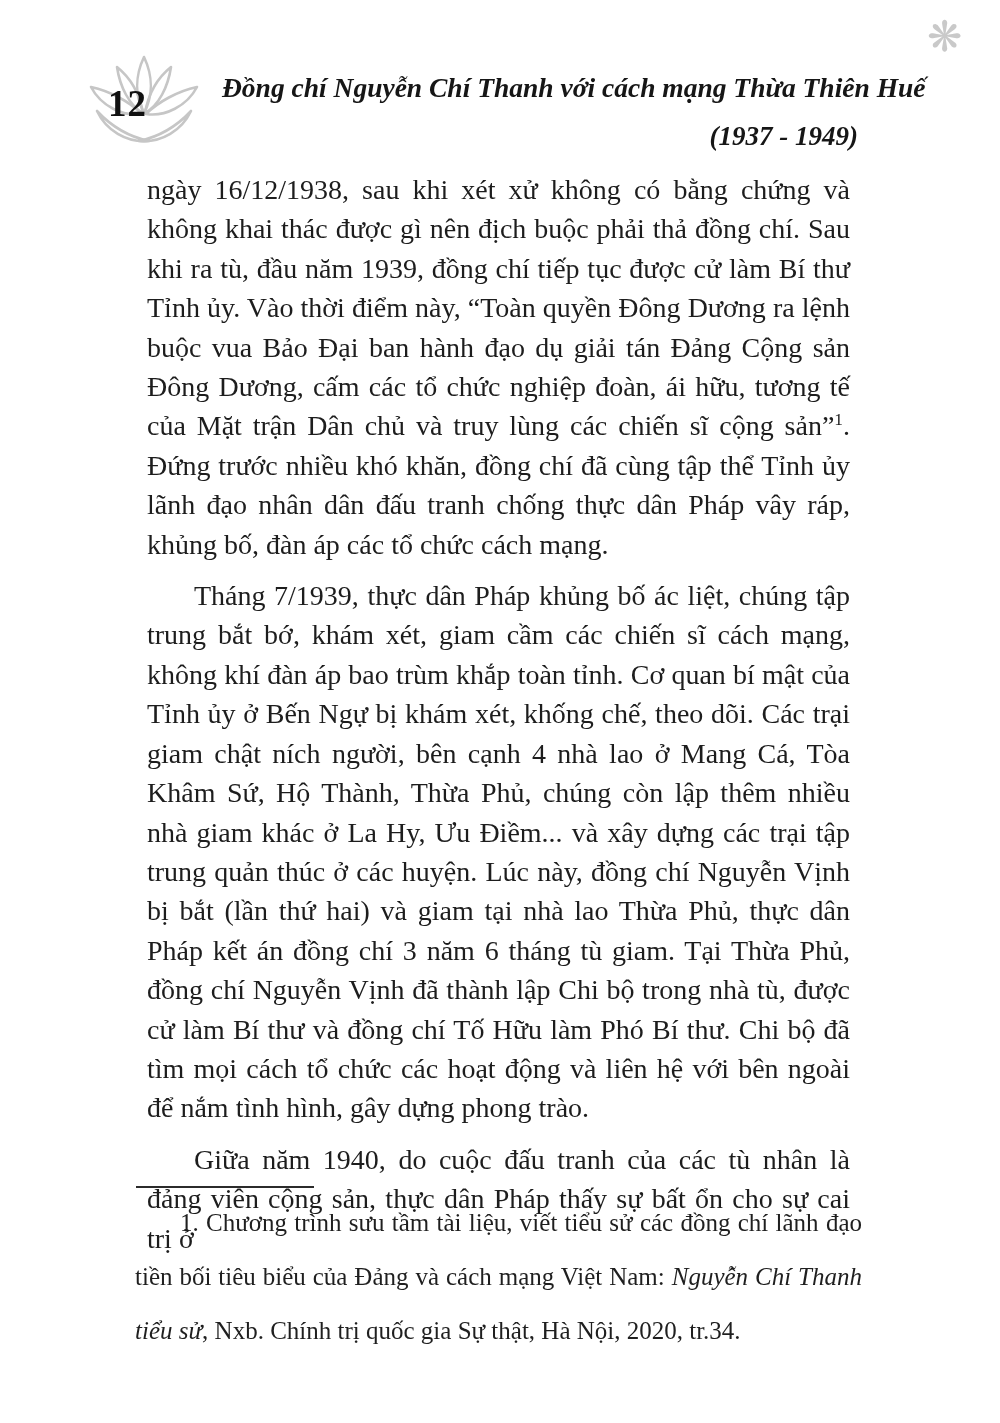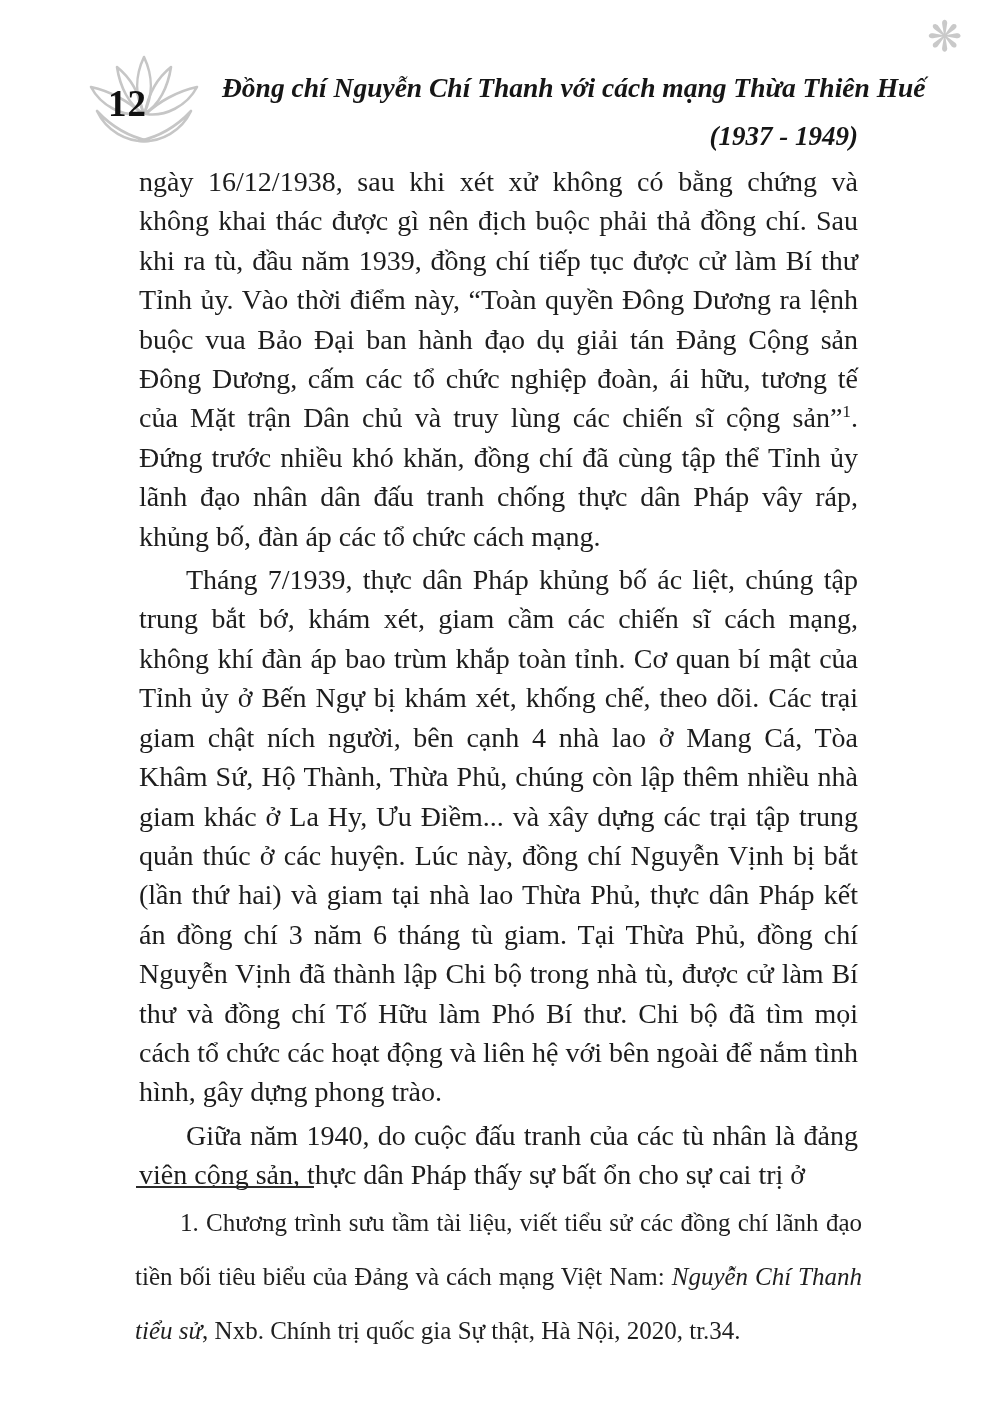--- a/index.html
+++ b/index.html
@@ -41,21 +41,21 @@
     font-size:27px;font-weight:bold;font-style:italic;
     line-height:30px;color:#161616;
     padding-right:24px;margin-top:17px;
   }
   
   .body-text{
     position:absolute;left:135px;top:158px;width:727px;
     font-size:28px;line-height:39.4px;
     text-align:justify;
   }
-  .body-text p{margin:4px;padding:0;font-family:Liberation Serif, serif;}
+  .body-text p{margin:12px;padding:0;font-family:Liberation Serif, serif;}
   .para.indent{text-indent:47px;}
   .para sup{
     font-size:0.62em;line-height:0;vertical-align:super;
   }
   
   .footnote-rule{
     position:absolute;left:136px;top:1186px;
     width:178px;height:2px;background:#2b2b2b;
   }
   .footnote{

